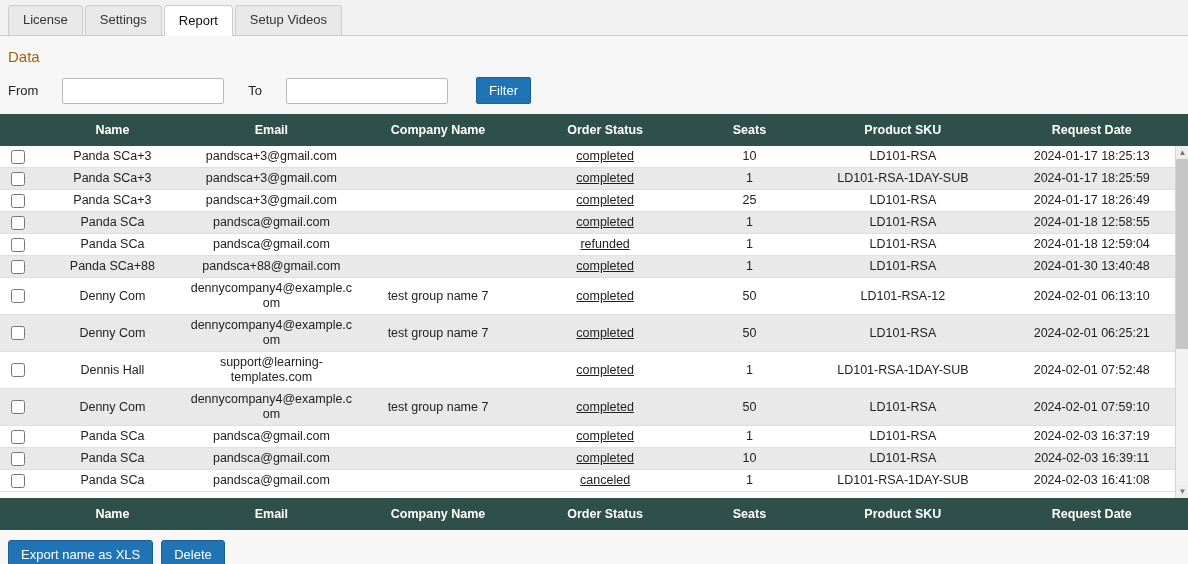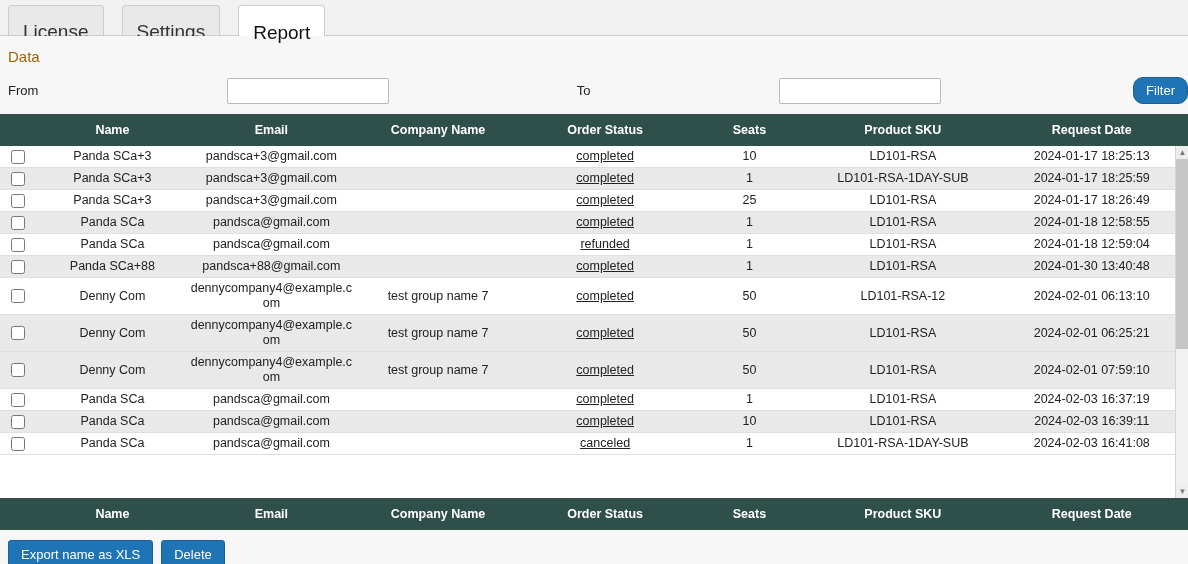--- a/index.html
+++ b/index.html
@@ -21,27 +21,27 @@
     height: 36px;
     background: #f1f1f1;
     border-bottom: 1px solid #cccccc;
     padding-left: 8px;
     display: flex;
     align-items: flex-end;
   }
   .tab {
     height: 30px;
     line-height: 28px;
-    padding: 12px 14px;
-    margin-right: 18px;
+    padding: 0 14px;
+    margin-right: 2px;
     background: #e9e9e9;
     border: 1px solid #cccccc;
     border-bottom: none;
     border-radius: 4px 4px 0 0;
-    font-size: 19px;
+    font-size: 13px;
     color: #333333;
     cursor: pointer;
     user-select: none;
   }
   .tab.active {
     background: #ffffff;
     color: #111111;
     position: relative;
     z-index: 2;
     margin-bottom: -1px;
@@ -61,21 +61,20 @@
     color: #a16207;
     padding: 12px 0 8px 8px;
   }
 
   
   .filter-row {
     display: flex;
     align-items: center;
     padding: 4px 0 10px 8px;
     gap: 24px;
-    justify-content: space-between;
   }
   .filter-label {
     font-size: 13px;
     color: #222222;
   }
   .filter-input {
     width: 162px;
     height: 26px;
     border: 1px solid #b9b9b9;
     background: #ffffff;
@@ -84,21 +83,21 @@
     font-family: "Liberation Sans", sans-serif;
     font-size: 13px;
     outline: none;
   }
   .filter-btn {
     height: 27px;
     padding: 0 12px;
     background: #1f74b6;
     color: #ffffff;
     border: 1px solid #1a6099;
-    border-radius: 10px;
+    border-radius: 2px;
     font-size: 13px;
     cursor: pointer;
     font-family: "Liberation Sans", sans-serif;
     margin-left: 4px;
   }
 
   
   .table-wrap {
     position: relative;
     width: 1188px;
@@ -204,20 +203,21 @@
     font-family: "Liberation Sans", sans-serif;
   }
 </style>
 </head>
 <body>
 
 <div class="tabbar">
   <div class="tab"><span>License</span></div>
   <div class="tab"><span>Settings</span></div>
   <div class="tab active"><span>Report</span></div>
+  <div class="tab"><span>Setup Videos</span></div>
 </div>
 
 <div class="content">
 
   <div class="section-title">Data</div>
 
   <div class="filter-row">
     <span class="filter-label">From</span>
     <input class="filter-input" type="text" value="" placeholder="" style="">
     <span class="filter-label">To</span>
@@ -337,20 +337,30 @@
             <tr class="even">
               <td class="col-chk"><input type="checkbox" style=""></td>
               <td class="col-name">Denny Com</td>
               <td class="col-email">dennycompany4@example.com</td>
               <td class="col-comp">test group name 7</td>
               <td class="col-stat">completed</td>
               <td class="col-seats">50</td>
               <td class="col-sku">LD101-RSA</td>
               <td class="col-date">2024-02-01 06:25:21</td>
             </tr>
+            <tr class="odd">
+              <td class="col-chk"><input type="checkbox" style=""></td>
+              <td class="col-name">Dennis Hall</td>
+              <td class="col-email">support@learning-templates.com</td>
+              <td class="col-comp"></td>
+              <td class="col-stat">completed</td>
+              <td class="col-seats">1</td>
+              <td class="col-sku">LD101-RSA-1DAY-SUB</td>
+              <td class="col-date">2024-02-01 07:52:48</td>
+            </tr>
             <tr class="even">
               <td class="col-chk"><input type="checkbox" style=""></td>
               <td class="col-name">Denny Com</td>
               <td class="col-email">dennycompany4@example.com</td>
               <td class="col-comp">test group name 7</td>
               <td class="col-stat">completed</td>
               <td class="col-seats">50</td>
               <td class="col-sku">LD101-RSA</td>
               <td class="col-date">2024-02-01 07:59:10</td>
             </tr>

